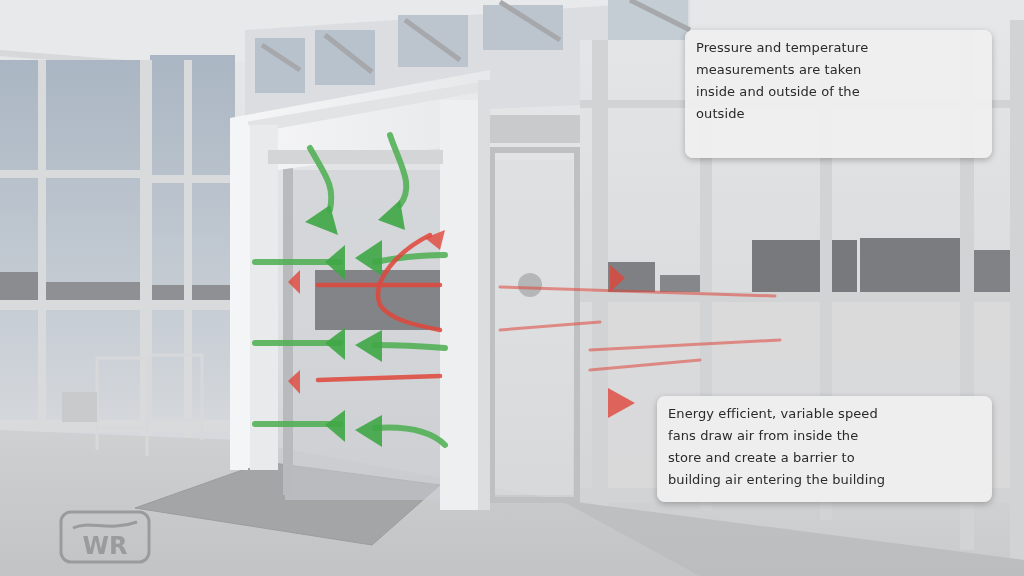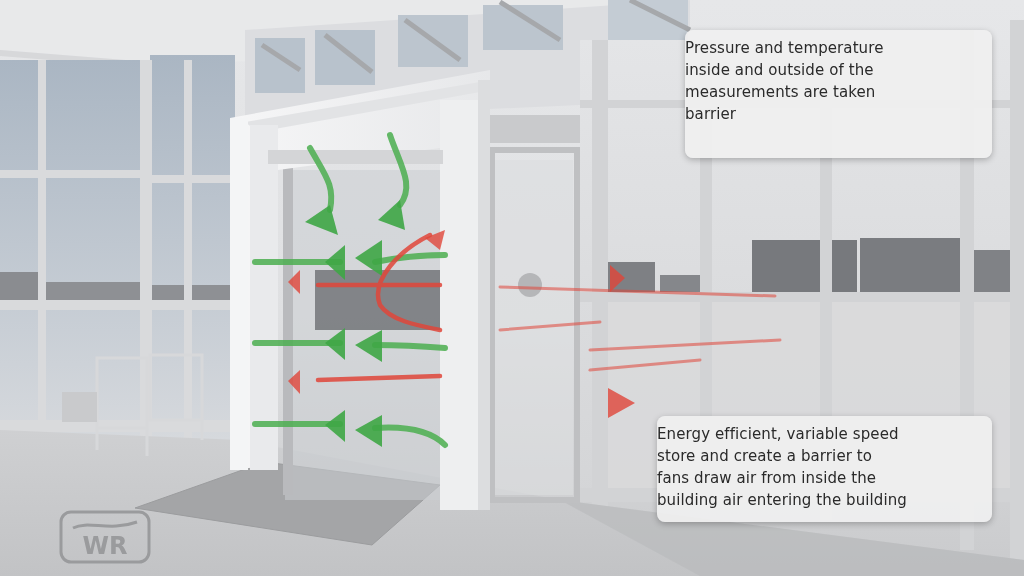--- a/index.html
+++ b/index.html
@@ -7,23 +7,23 @@
   .scene { position: relative; width: 1024px; height: 576px; overflow: hidden;
     background: linear-gradient(180deg, #e6e7e9 0%, #dfe0e2 55%, #c9cacc 100%); }
   .svg-layer { position: absolute; left: 0; top: 0; width: 1024px; height: 576px; }
   .callout {
     position: absolute;
     background: rgba(240,240,240,0.92);
     border-radius: 8px;
     box-shadow: 0 2px 6px rgba(0,0,0,0.25);
     color: #2a2a2a;
     font-family: "DejaVu Sans", sans-serif;
-    font-size: 15px;
+    font-size: 13px;
     line-height: 22px;
-    padding: 7px 10px 8px 0;
+    padding: 7px 10px 8px 11px;
     letter-spacing: 0.1px;
   }
   .callout span { display: block; white-space: nowrap; }
   .logo { position: absolute; left: 14px; top: 510px; width: 92px; height: 54px; padding-left: 45px; }
   .logo-text { font-family: "DejaVu Sans", sans-serif; font-weight: bold; }
 </style>
 </head>
 <body>
 
 <div class="scene">
@@ -173,29 +173,29 @@
       <rect x="150" y="355" width="52" height="65"></rect>
       <line x1="97" y1="428" x2="97" y2="450"></line>
       <line x1="147" y1="428" x2="147" y2="456"></line>
       <line x1="202" y1="420" x2="202" y2="440"></line>
     </g>
     <rect x="62" y="392" width="35" height="30" fill="#c9cacc"></rect>
   </svg>
 
   <div class="callout" style="left:685px; top:30px; width:307px; height:128px;">
     <span>Pressure and temperature</span>
+    <span>measurements are taken</span>
     <span>inside and outside of the</span>
-    <span>measurements are taken</span>
-    <span>barrier</span>
+    <span>outside</span>
   </div>
 
-  <div class="callout" style="left:657px; top:416px; width:335px; height:106px;">
+  <div class="callout" style="left:657px; top:396px; width:335px; height:106px;">
     <span>Energy efficient, variable speed</span>
+    <span>fans draw air from inside the</span>
     <span>store and create a barrier to</span>
-    <span>fans draw air from inside the</span>
     <span>building air entering the building</span>
   </div>
 
   <div class="logo">
     <svg width="92" height="54" viewBox="0 0 92 54" xmlns="http://www.w3.org/2000/svg">
       <rect x="2" y="2" width="88" height="50" rx="10" fill="none" stroke="#9a9b9d" stroke-width="3"></rect>
       <path d="M14,18 C30,10 50,22 78,12" fill="none" stroke="#9a9b9d" stroke-width="3"></path>
       <text x="46" y="44" text-anchor="middle" class="logo-text" font-size="24" fill="#9a9b9d">WR</text>
     </svg>
   </div>

